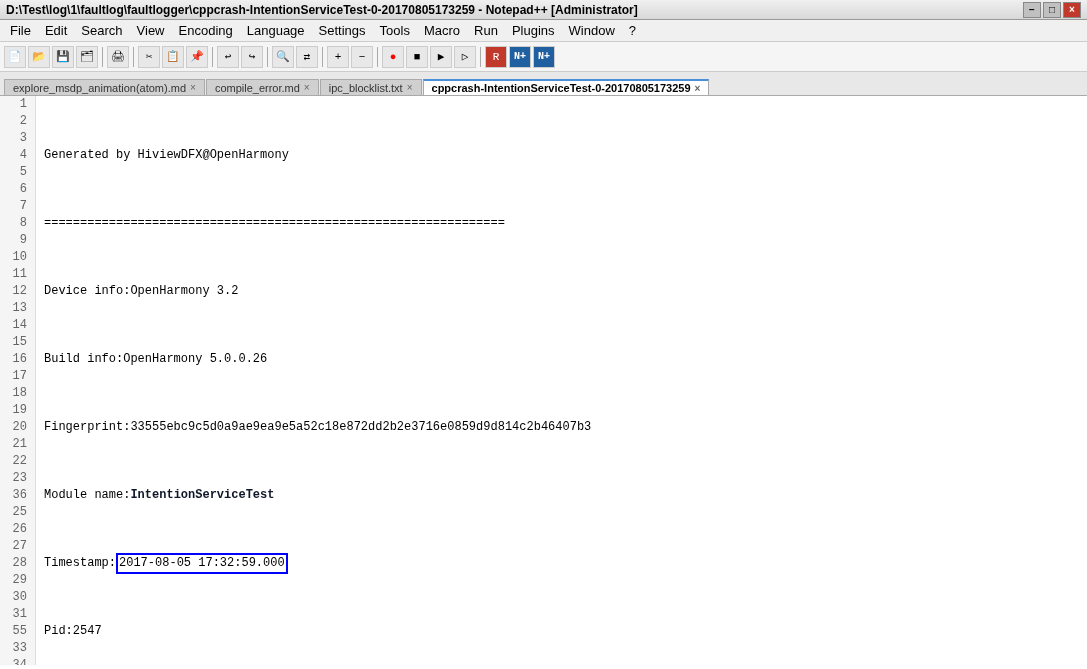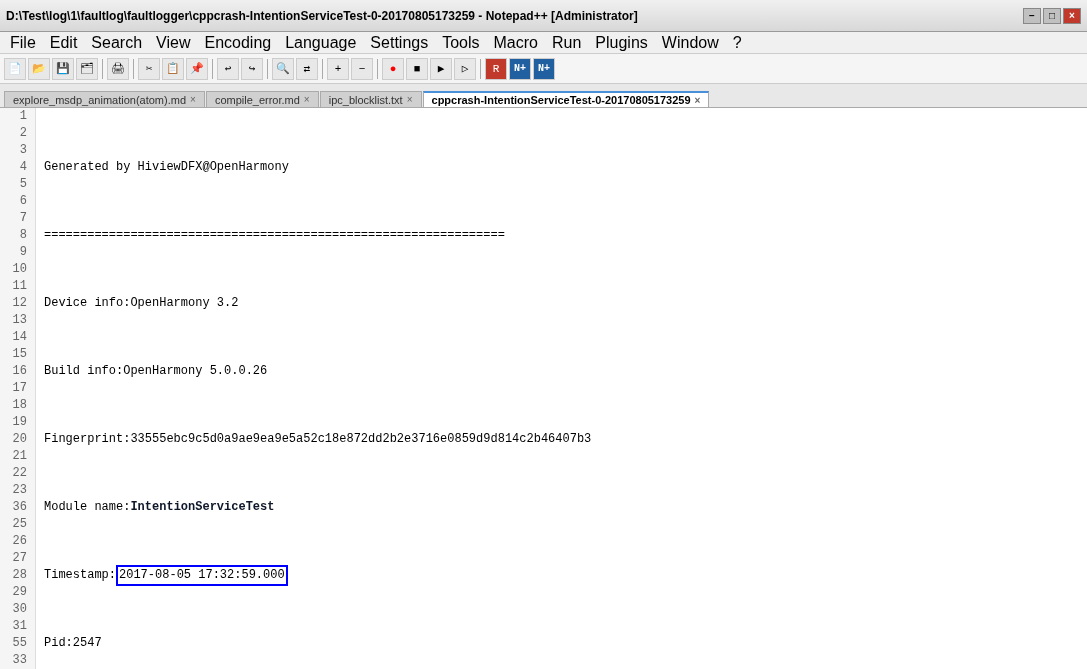--- a/index.html
+++ b/index.html
@@ -17,42 +17,42 @@
     #title-bar {
       background: linear-gradient(to bottom, #f0f0f0, #d8d8d8);
       border-bottom: 1px solid #999;
       padding: 3px 6px;
       font-family: Arial, sans-serif;
       font-size: 12px;
       font-weight: bold;
       display: flex;
       align-items: center;
       justify-content: space-between;
-      height: 32px;
+      height: 20px;
     }
     #title-bar .win-controls { display: flex; gap: 2px; }
     #title-bar .win-btn {
       width: 18px; height: 16px;
       background: #c0c0c0;
       border: 1px solid #888;
       font-size: 10px;
       display: flex; align-items: center; justify-content: center;
       cursor: pointer;
     }
 
     
     #menu-bar {
       background: #f0f0f0;
       border-bottom: 1px solid #ccc;
       display: flex;
       align-items: center;
       height: 22px;
       padding: 0 4px;
       font-family: Arial, sans-serif;
-      font-size: 16px;
+      font-size: 13px;
       gap: 2px;
     }
     .menu-item {
       padding: 2px 6px;
       cursor: pointer;
     }
 
     
     #toolbar {
       background: #f5f5f5;

